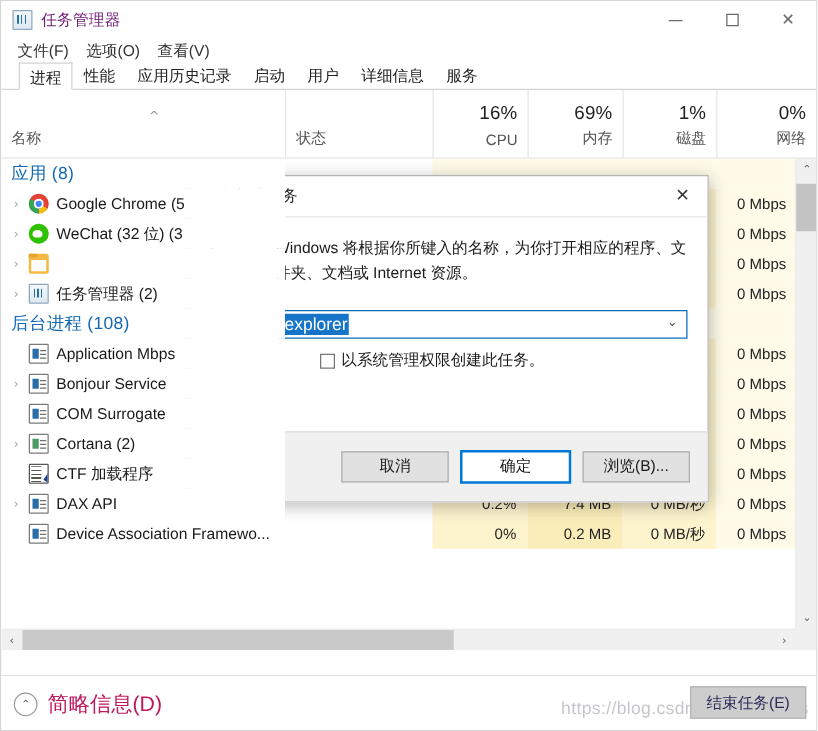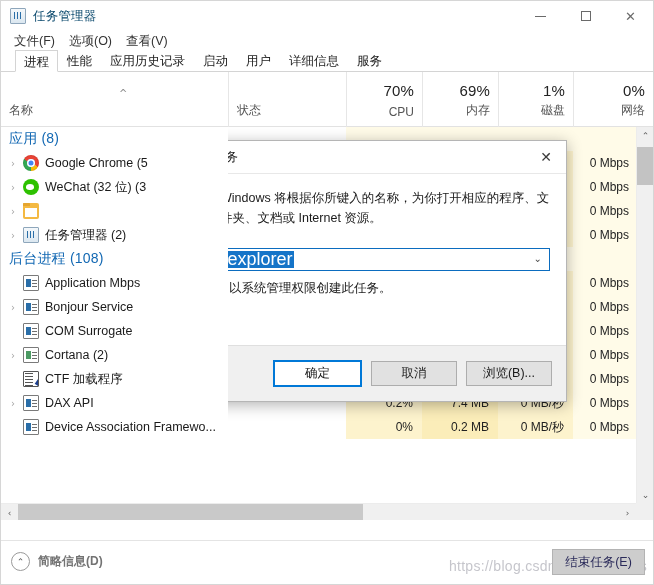--- a/index.html
+++ b/index.html
@@ -18,21 +18,21 @@
     overflow: hidden;
   }
 
   
   .titlebar {
     position: absolute; top: 0; left: 0; right: 0; height: 30px;
     background: #ffffff;
     display: flex; align-items: center;
   }
   .tb-icon { width: 16px; height: 16px; margin-left: 9px; margin-right: 7px; position: relative; flex: 0 0 auto; }
-  .tb-title { font-size: 12.5px; color: #0c4a6e; letter-spacing: .2px; }
+  .tb-title { font-size: 12.5px; color: #701a75; letter-spacing: .2px; }
   .win-btns { margin-left: auto; display: flex; height: 30px; }
   .win-btn {
     width: 45px; height: 30px; display: flex; align-items: center; justify-content: center;
     color: #777; font-size: 12px;
   }
   .glyph-min { width: 11px; height: 1px; background: #6a6a6a; display: block; }
   .glyph-max { width: 10px; height: 10px; border: 1px solid #6a6a6a; display: block; }
   .glyph-close { font-size: 13px; line-height: 1; color: #6a6a6a; font-family: "DejaVu Sans", sans-serif; }
 
   
@@ -184,21 +184,21 @@
   .fewer {
     position: absolute; left: 10px; top: 11px;
     display: flex; align-items: center;
   }
   .circ {
     width: 19px; height: 19px; border-radius: 50%;
     border: 1px solid #9a9a9a; color: #555;
     display: flex; align-items: center; justify-content: center;
     font-size: 9px; font-family: "DejaVu Sans", sans-serif;
   }
-  .fewer-lbl { font-size: 12px; color: #737373; margin-left: 8px; font-weight: bold; }
+  .fewer-lbl { font-size: 17px; color: #be185d; margin-left: 8px; }
   .endtask {
     position: absolute; right: 8px; top: 8px;
     width: 93px; height: 26px;
     background: #cdcdcd; border: 1px solid #b3b3b3;
     color: #2b2b5a; font-size: 12.5px;
     display: flex; align-items: center; justify-content: center;
   }
   .watermark {
     position: absolute; right: 6px; bottom: 10px;
     font-size: 14px; color: rgba(150,150,160,.55);
@@ -236,28 +236,28 @@
     margin-left: 14px; margin-top: 2px;
   }
   .dlg-openrow { display: flex; align-items: center; margin-top: 20px; }
   .dlg-openlbl { font-size: 12.5px; color: #1a1a1a; flex: 0 0 auto; }
   .combo {
     margin-left: 8px; flex: 1; height: 23px;
     border: 1px solid #0b6cbf; background: #fff;
     display: flex; align-items: center; position: relative;
   }
   .combo-val {
-    font-size: 18px; color: #ffffff; background: #1574c8;
+    font-size: 14px; color: #ffffff; background: #1574c8;
     margin-left: 3px; padding: 0 1px; line-height: 17px;
   }
   .combo-caret {
     position: absolute; right: 7px; top: 4px;
     color: #4a4a4a; font-size: 10px; font-family: "DejaVu Sans", sans-serif;
   }
-  .chkrow { display: flex; align-items: center; margin-top: 9px; margin-left: 44px; }
+  .chkrow { display: flex; align-items: center; margin-top: 9px; margin-left: 88px; }
   .chkbox {
     width: 12px; height: 12px; border: 1px solid #767676; background: #fff;
     flex: 0 0 12px;
   }
   .chklbl { font-size: 12.5px; color: #1a1a1a; margin-left: 5px; }
   .dlg-footer {
     height: 56px; background: #f0f0f0; border-top: 1px solid #dfdfdf;
     display: flex; align-items: center; justify-content: flex-end;
     padding-right: 14px; gap: 9px;
   }
@@ -404,21 +404,21 @@
 
   <div class="colheader">
     <div class="colcell first" style="left:0; width:227px;">
       <span class="col-lbl left">名称</span>
       <span class="sort-arrow">^</span>
     </div>
     <div class="colcell" style="left:227px; width:118px;">
       <span class="col-lbl left">状态</span>
     </div>
     <div class="colcell" style="left:345px; width:76px;">
-      <span class="col-pct">70%</span>
+      <span class="col-pct">16%</span>
       <span class="col-lbl">CPU</span>
     </div>
     <div class="colcell" style="left:421px; width:76px;">
       <span class="col-pct">69%</span>
       <span class="col-lbl">内存</span>
     </div>
     <div class="colcell" style="left:497px; width:75px;">
       <span class="col-pct">1%</span>
       <span class="col-lbl">磁盘</span>
     </div>
@@ -629,19 +629,19 @@
           <span class="combo-val">explorer</span>
           <span class="combo-caret">⌄</span>
         </div>
       </div>
       <div class="chkrow">
         <span class="chkbox"></span>
         <span class="chklbl">以系统管理权限创建此任务。</span>
       </div>
     </div>
     <div class="dlg-footer">
+      <div class="dbtn">取消</div>
       <div class="dbtn primary">确定</div>
-      <div class="dbtn">取消</div>
       <div class="dbtn">浏览(B)...</div>
     </div>
   </div>
 
 </div>
 
 </body></html>

